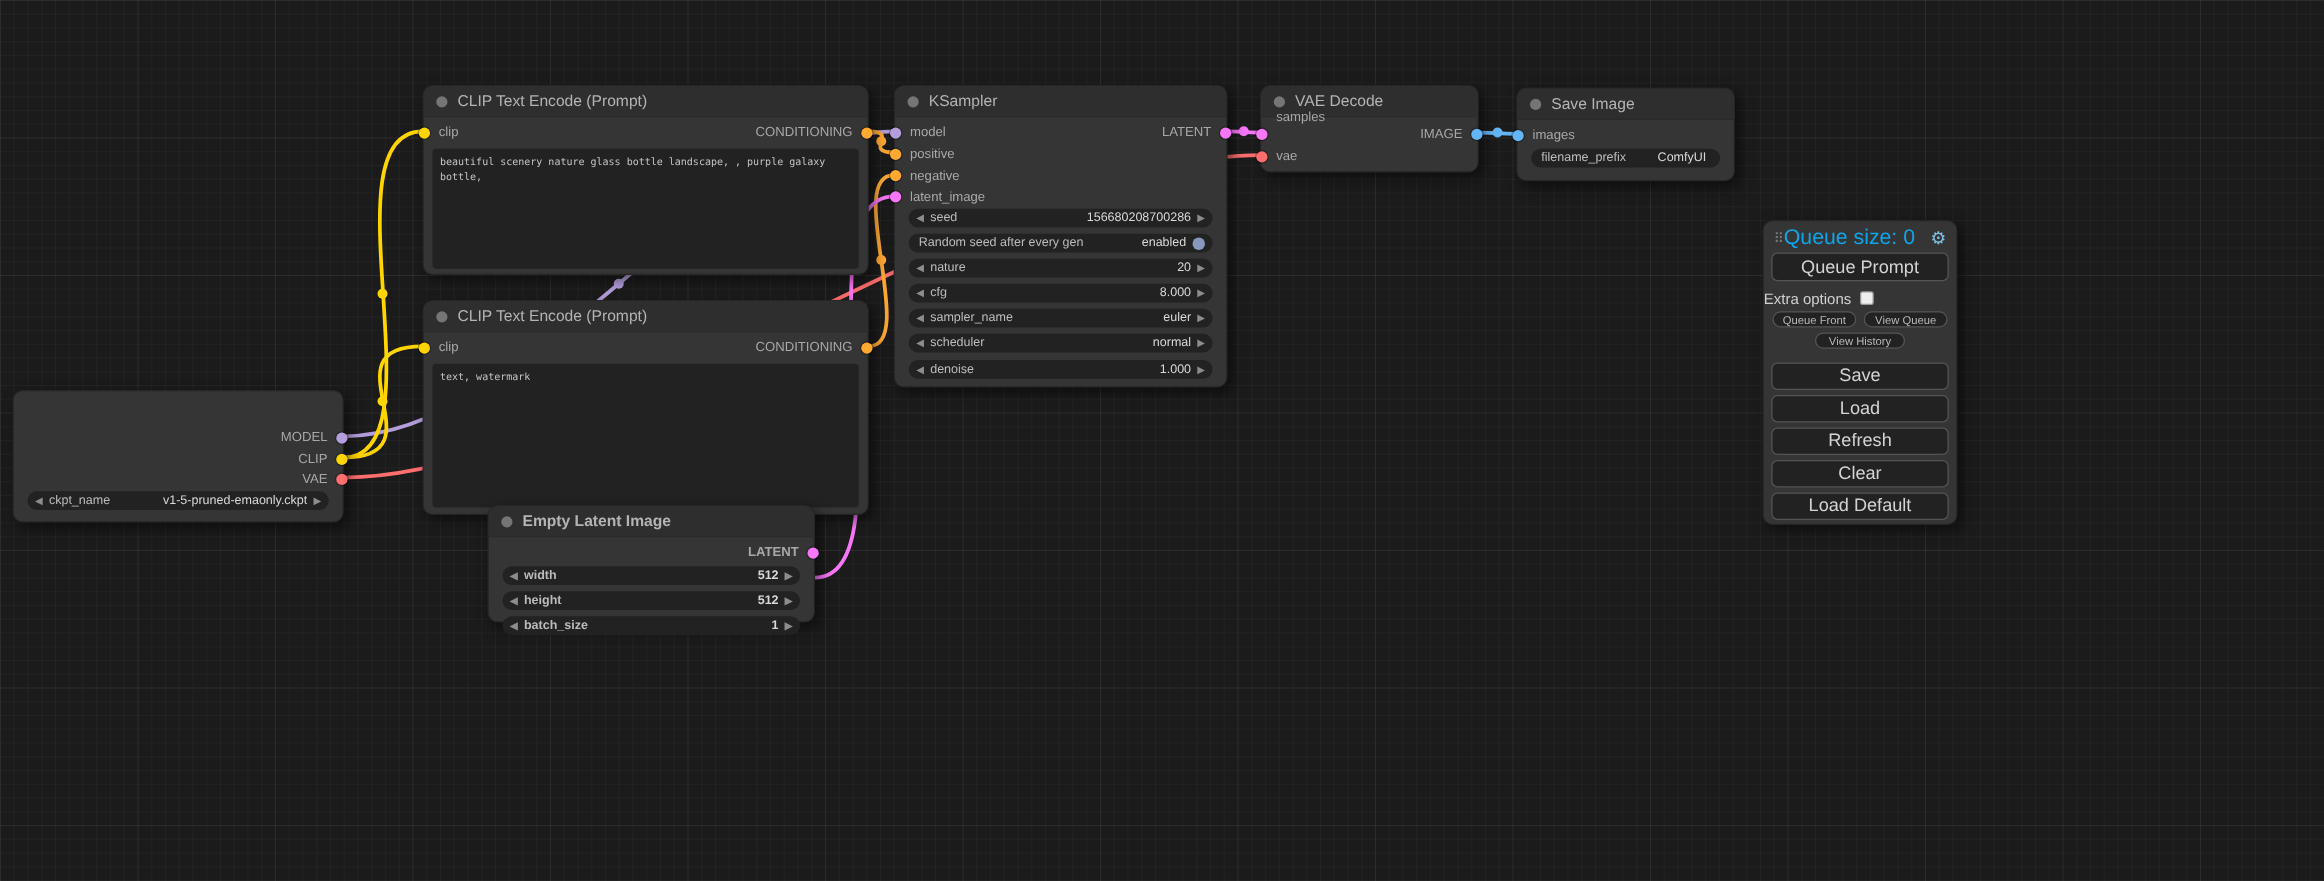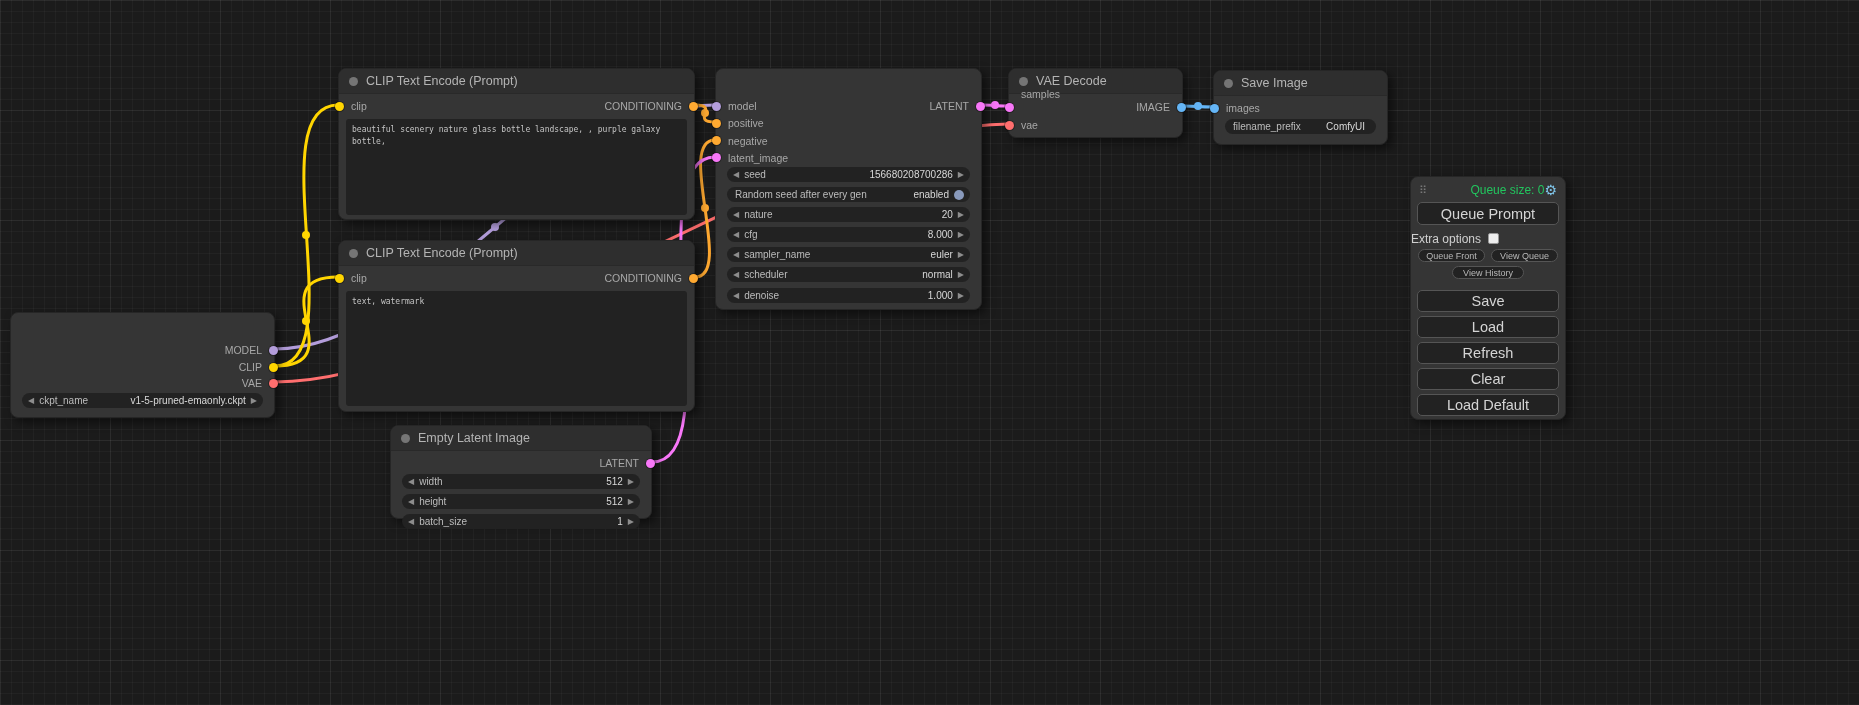--- a/index.html
+++ b/index.html
@@ -55,21 +55,21 @@
     color:#c4c4c4; white-space:pre-wrap; word-break:break-word;
   }
 
   .panel {
     position:absolute; left:1410px; top:176px; width:156px; height:244px; z-index:2;
     background:#353535; border:1px solid #262626; border-radius:8px;
     box-shadow:4px 4px 10px rgba(0,0,0,.5); color:#ccc;
   }
   .phead { display:flex; align-items:center; padding:5px 8px 0 8px; height:21px; }
   .drag-handle { color:#787878; font-size:11px; cursor:move; }
-  .qsize { flex:1; text-align:right; font-size:12px; color:#22c55e; }
+  .qsize { flex:1; text-align:left; font-size:17px; color:#0ea5e9; }
   .gear { color:#7fc4e8; font-size:14px; cursor:pointer; }
   button { font-family:"Liberation Sans", sans-serif; cursor:pointer; }
   .qp-btn, .big-btn {
     display:block; width:142px; margin:4px auto 0 auto;
     background:#222; border:1px solid #555; border-radius:5px; color:#d4d4d4;
   }
   .qp-btn  { height:23px; font-size:14.5px; }
   .big-btn { height:22px; font-size:14.5px; }
   .mt11 { margin-top:11px; }
   .extra-row {
@@ -146,21 +146,21 @@
       <span class="ndot" style="background-color: rgb(117, 117, 117);"></span>
       <span class="ntitle">CLIP Text Encode (Prompt)</span>
     </div>
     <span class="dot" style="left: -4px; top: 33px; background-color: rgb(255, 213, 0);"></span>
     <span class="ilabel" style="top:30px;">clip</span>
     <span class="olabel" style="top:30px;">CONDITIONING</span>
     <span class="dot" style="right: -4px; top: 33px; background-color: rgb(255, 169, 49);"></span>
     <div class="prompt" style="top:50px; height:115px;">text, watermark</div>
   </div>
 
-  <div class="node" style="left:390px; top:425px; width:262px; height:94px;">
+  <div class="node" style="left:390px; top:404px; width:262px; height:94px;font-weight:bold;">
     <div class="nhead">
       <span class="ndot" style="background-color: rgb(117, 117, 117);"></span>
       <span class="ntitle">Empty Latent Image</span>
     </div>
     <span class="olabel" style="top:30px;">LATENT</span>
     <span class="dot" style="right: -4px; top: 33px; background-color: rgb(248, 119, 248);"></span>
     <div class="widget" style="top:48px;">
       <span class="arrow">◀</span>
       <span class="wlabel">width</span>
       <span class="wvalue">512</span>
@@ -174,20 +174,24 @@
     </div>
     <div class="widget" style="top:88px;">
       <span class="arrow">◀</span>
       <span class="wlabel">batch_size</span>
       <span class="wvalue">1</span>
       <span class="arrow">▶</span>
     </div>
   </div>
 
   <div class="node" style="left:715px; top:68px; width:267px; height:242px;">
+    <div class="nhead">
+      <span class="ndot" style="background-color: rgb(117, 117, 117);"></span>
+      <span class="ntitle">KSampler</span>
+    </div>
     <span class="dot" style="left: -4px; top: 33px; background-color: rgb(179, 157, 219);"></span>
     <span class="ilabel" style="top:30px;">model</span>
     <span class="dot" style="left: -4px; top: 50px; background-color: rgb(255, 169, 49);"></span>
     <span class="ilabel" style="top:47px;">positive</span>
     <span class="dot" style="left: -4px; top: 67px; background-color: rgb(255, 169, 49);"></span>
     <span class="ilabel" style="top:65px;">negative</span>
     <span class="dot" style="left: -4px; top: 84px; background-color: rgb(248, 119, 248);"></span>
     <span class="ilabel" style="top:82px;">latent_image</span>
     <span class="olabel" style="top:30px;">LATENT</span>
     <span class="dot" style="right: -4px; top: 33px; background-color: rgb(248, 119, 248);"></span>

